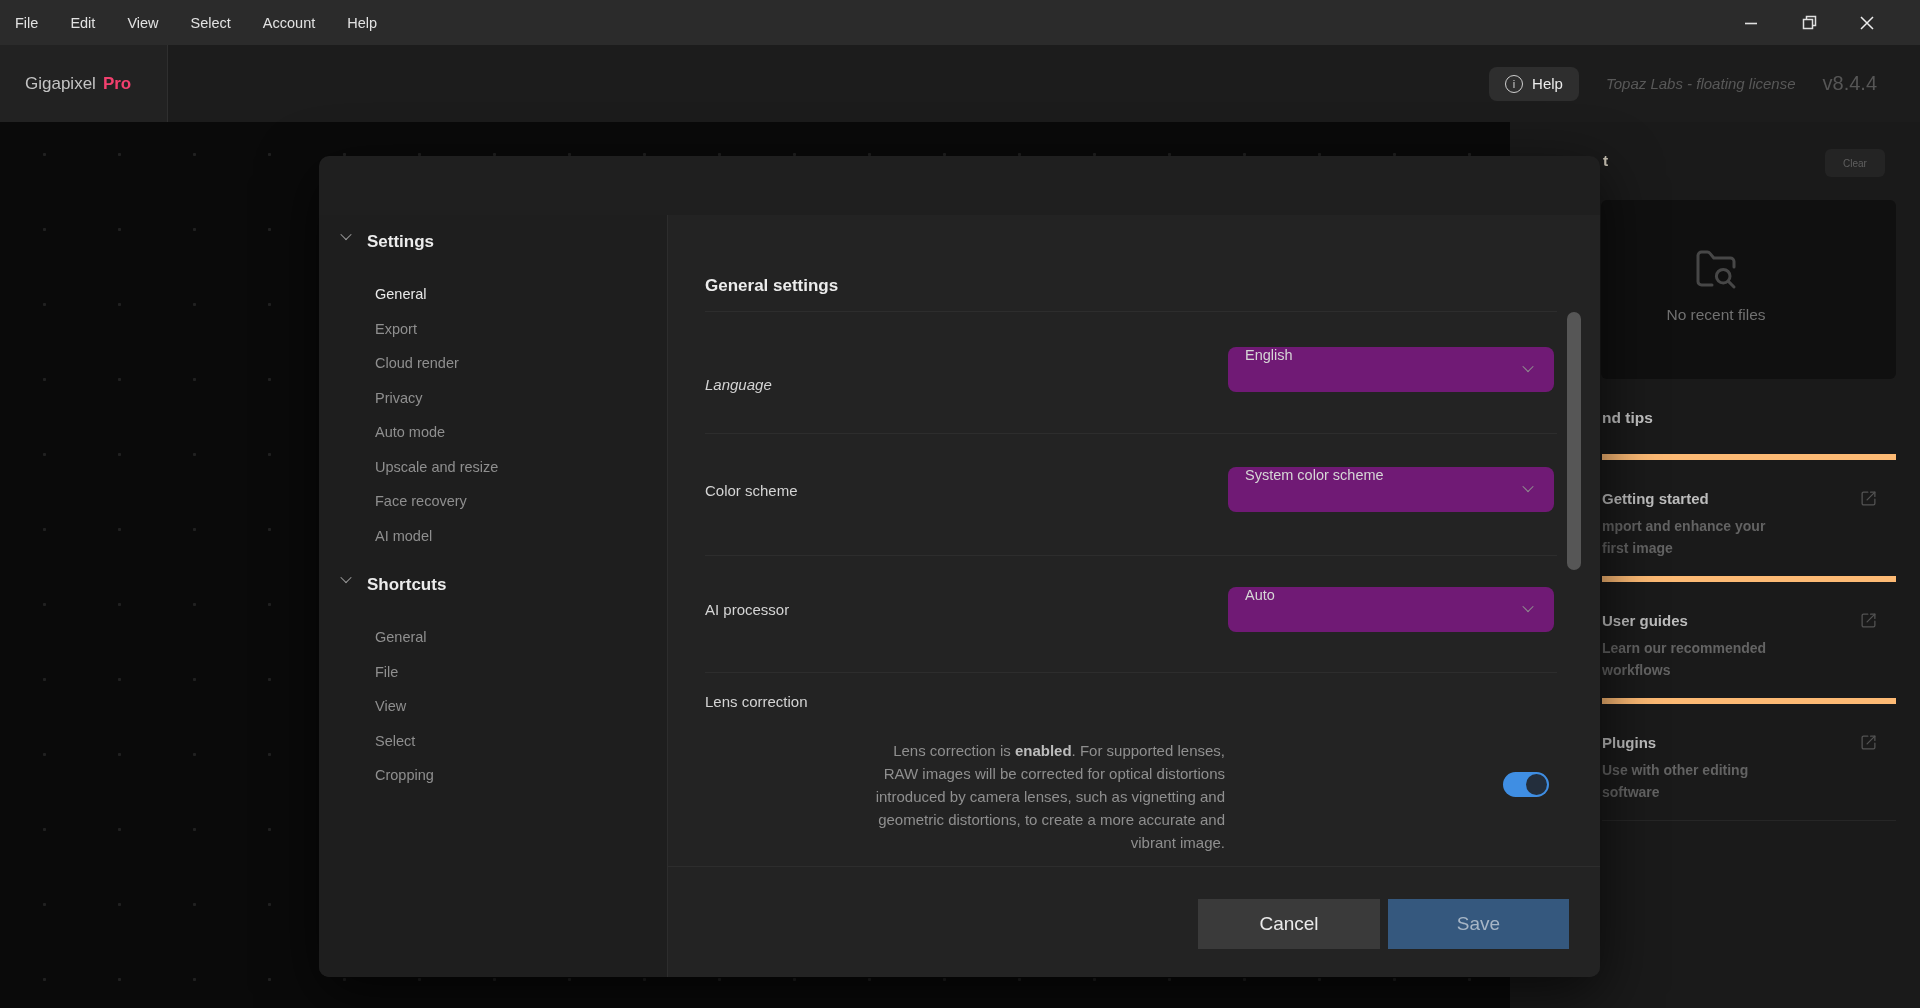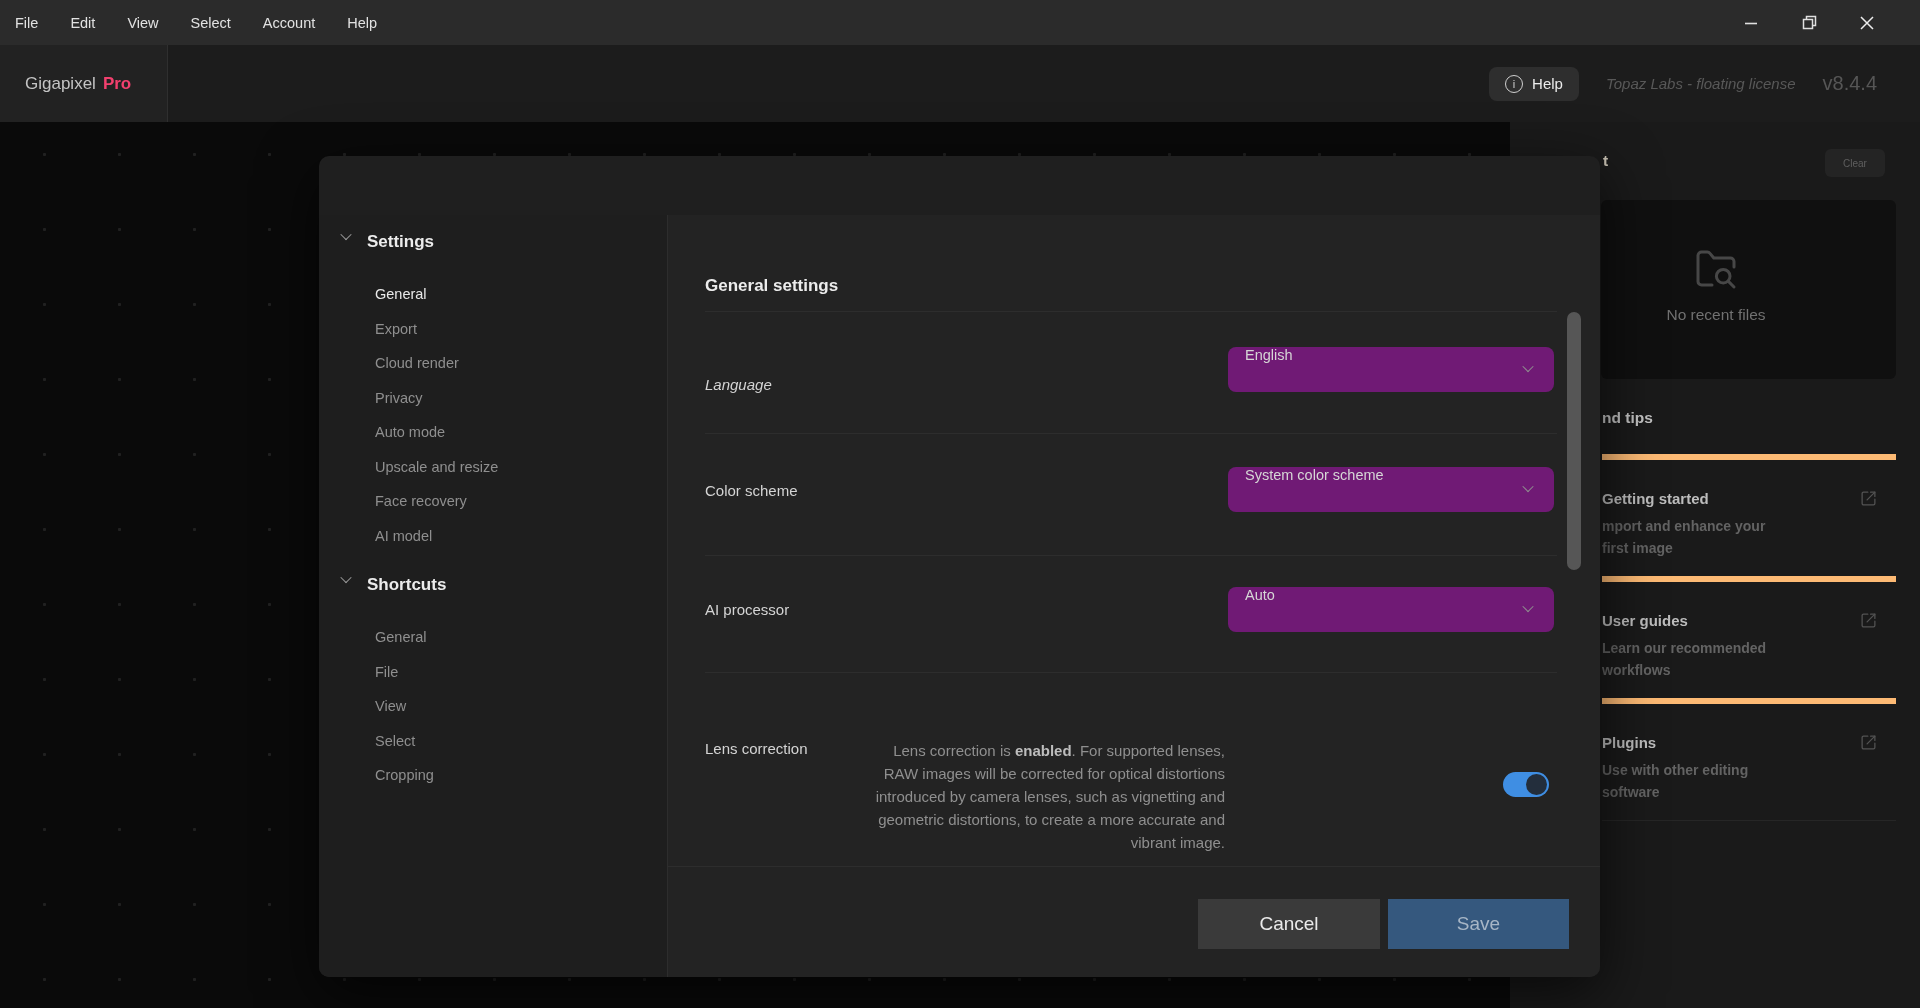--- a/index.html
+++ b/index.html
@@ -60,21 +60,21 @@
   .pref-items{margin-top:9px;}
   .pref-item{height:34.5px;display:flex;align-items:center;padding-left:56px;color:#8f8f8f;font-size:14.5px;cursor:pointer;}
   .pref-item.active{color:#e8e8e8;}
   .dlg-main{position:absolute;left:349px;top:0;right:0;bottom:0;background:#232323;border-radius:0 0 10px 0;}
   .content-heading{position:absolute;left:37px;top:61px;color:#ececec;font-size:17px;font-weight:700;}
   .row-divider{position:absolute;left:37px;width:852px;height:1px;background:#2d2d2d;}
   .row-label{position:absolute;left:37px;height:20px;line-height:20px;color:#d4d4d4;font-size:15px;}
   .dropdown{position:absolute;left:560px;width:326px;height:45px;background:#701a75;border-radius:8px;display:flex;padding-left:17px;cursor:pointer;}
   .dropdown .val{color:#d6d6d6;font-size:14.5px;}
   .dropdown .chev{position:absolute;right:22px;top:17px;border-color:#8f8f8f;}
-  .lens-label{position:absolute;left:37px;top:525px;color:#d4d4d4;font-size:15px;}
+  .lens-label{position:absolute;left:37px;top:478px;color:#d4d4d4;font-size:15px;}
   .lens-desc{position:absolute;left:37px;top:524px;width:520px;color:#8f8f8f;font-size:15px;line-height:23px;text-align:right;}
   .lens-desc b{color:#bdbdbd;font-weight:700;}
   .toggle{position:absolute;left:835px;top:557px;width:46px;height:25px;background:#3f8ee3;border-radius:13px;cursor:pointer;}
   .toggle .knob{position:absolute;right:2px;top:2px;width:21px;height:21px;border-radius:50%;background:#232e3c;}
   .scroll-thumb{position:absolute;left:899px;top:97px;width:14px;height:258px;background:#565656;border-radius:7px;}
   .footer-divider{position:absolute;left:0;top:651px;width:100%;height:1px;background:#2d2d2d;}
   .btn{position:absolute;top:684px;height:50px;border-radius:0;display:flex;align-items:center;justify-content:center;font-size:19px;cursor:pointer;border:none;}
   .btn-cancel{left:530px;width:182px;background:#3a3a3a;color:#eaeaea;}
   .btn-save{left:720px;width:181px;background:#35587e;color:#a7b6c6;}
 </style>

